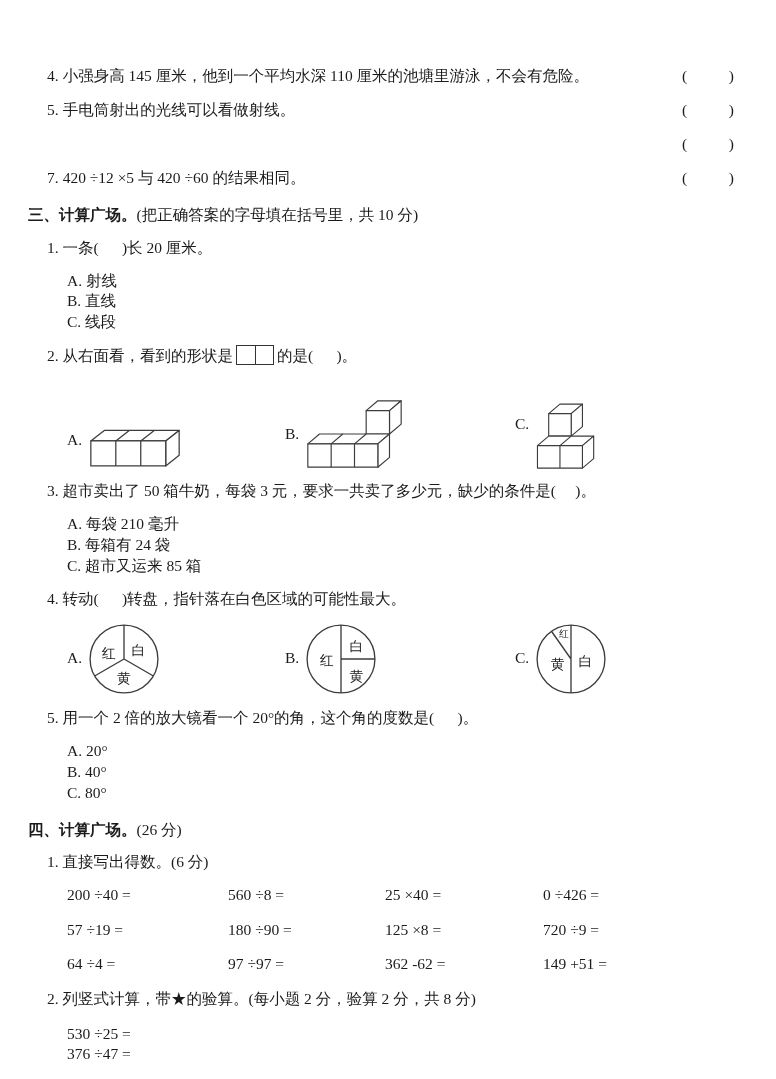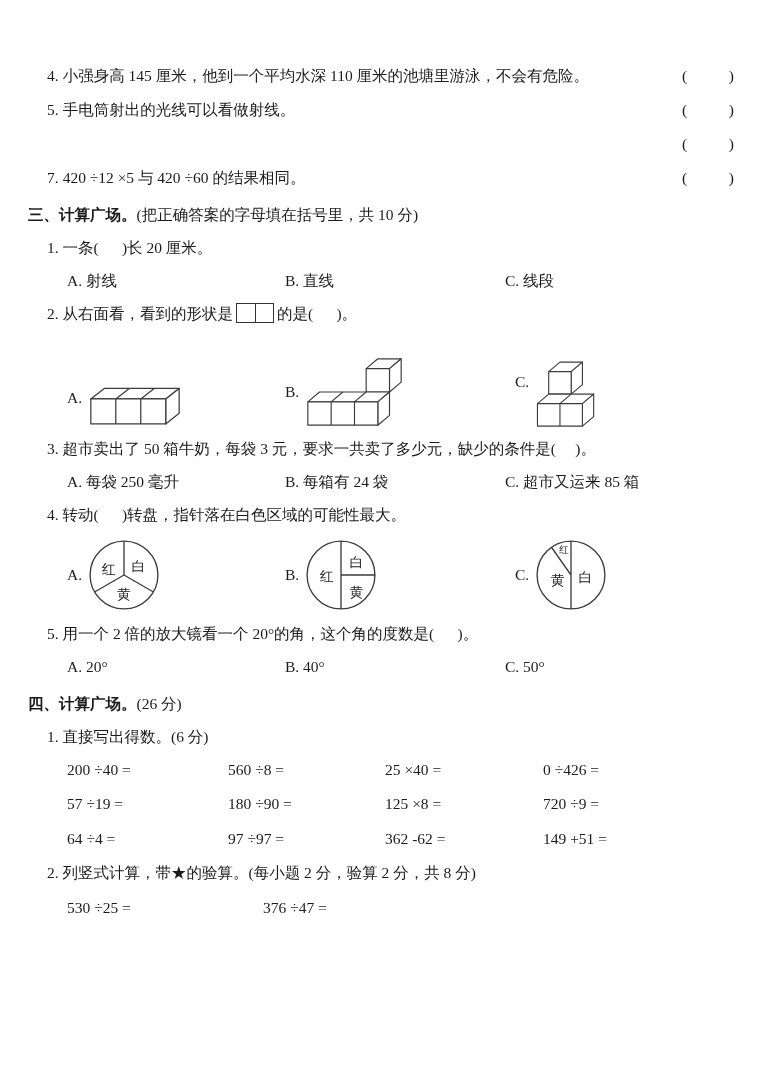--- a/index.html
+++ b/index.html
@@ -16,21 +16,21 @@
   .tf-text{white-space:nowrap;}
   .tf-num{margin-right:4px;}
   .bracket{margin-left:auto;width:52px;display:flex;justify-content:space-between;flex:none;}
 
   
   .sec-head{margin:16px 0 12px 0;}
   .sec-bold{font-weight:bold;}
 
   
   .q-line{padding-left:19px;margin:12px 0;white-space:nowrap;}
-  .opts{display:flex;padding-left:39px;margin:12px 0;}
+  .opts{display:flex;padding-left:39px;margin:12px 0;flex-direction:column;}
   .opt-a{width:218px;flex:none;}
   .opt-b{width:220px;flex:none;}
   .opt-c{flex:1;}
 
   
   .two-squares{
     display:inline-block;width:36px;height:18px;border:1.4px solid #333;
     vertical-align:-4px;position:relative;margin:0 3px;background:#fff;
   }
   .two-squares::after{
@@ -48,21 +48,21 @@
   .ln2{fill:none;stroke:#3c3c3c;stroke-width:1.3;}
   .sp-label{font-size:13.5px;fill:#222;font-family:"Liberation Serif","DejaVu Serif",serif;}
   .sp-small{font-size:9.5px;}
 
   
   .calc-row{display:flex;padding-left:39px;margin-bottom:13.5px;white-space:nowrap;}
   .cc0{width:161px;flex:none;}
   .cc1{width:157px;flex:none;}
   .cc2{width:158px;flex:none;}
   .cc3{flex:1;}
-  .v-row{display:flex;padding-left:39px;margin-top:14px;white-space:nowrap;}
+  .v-row{display:flex;padding-left:39px;margin-top:14px;white-space:nowrap;flex-direction:column;}
   .vc0{width:196px;flex:none;}
   .vc1{width:197px;flex:none;}
   .vc2{flex:1;}
 </style>
 </head>
 <body>
 
 <div class="page">
 
   <div>
@@ -142,21 +142,21 @@
           <path class="ln" d="M4,77 L17,66 L69,66 L56,77 Z"></path>
           <path class="ln" d="M56,77 L69,66 L69,92 L56,103 Z"></path>
           <path class="ln" d="M4,77 h52 v26 h-52 Z"></path>
           <path class="ln2" d="M30,77 v26 M30,77 L43,66"></path>
         </svg>
       </span>
     </div>
 
     <div class="q-line">3. 超市卖出了 50 箱牛奶，每袋 3 元，要求一共卖了多少元，缺少的条件是(&nbsp;&nbsp;&nbsp;&nbsp;&nbsp;)。</div>
     <div class="opts">
-      <span class="opt-a">A. 每袋 250 毫升</span>
+      <span class="opt-a">A. 每袋 210 毫升</span>
       <span class="opt-b">B. 每箱有 24 袋</span>
       <span class="opt-c">C. 超市又运来 85 箱</span>
     </div>
 
     <div class="q-line">4. 转动(&nbsp;&nbsp;&nbsp;&nbsp;&nbsp;&nbsp;)转盘，指针落在白色区域的可能性最大。</div>
     <div class="figs" style="align-items:center;">
       <span class="fig fig-a">
         <span>A.</span>
         <svg viewBox="0 0 72 72" width="74" height="74">
           <circle cx="36" cy="36" r="33" fill="#fff" stroke="#3c3c3c" stroke-width="1.3"></circle>
@@ -185,21 +185,21 @@
           <text class="sp-label" x="23" y="46" text-anchor="middle">黄</text>
           <text class="sp-label" x="50" y="43" text-anchor="middle">白</text>
         </svg>
       </span>
     </div>
 
     <div class="q-line">5. 用一个 2 倍的放大镜看一个 20°的角，这个角的度数是(&nbsp;&nbsp;&nbsp;&nbsp;&nbsp;&nbsp;)。</div>
     <div class="opts">
       <span class="opt-a">A. 20°</span>
       <span class="opt-b">B. 40°</span>
-      <span class="opt-c">C. 50°</span>
+      <span class="opt-c">C. 80°</span>
     </div>
   </div>
 
   <div>
     <div class="sec-head">
       <span class="sec-bold">四、计算广场。</span><span>(26 分)</span>
     </div>
 
     <div class="q-line">1. 直接写出得数。(6 分)</div>
 

